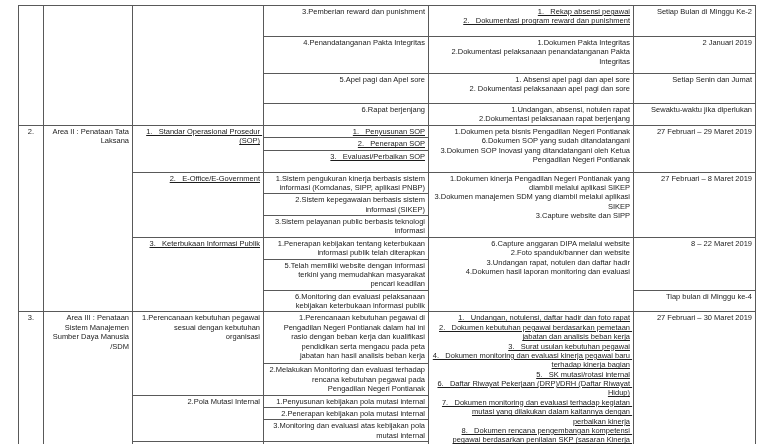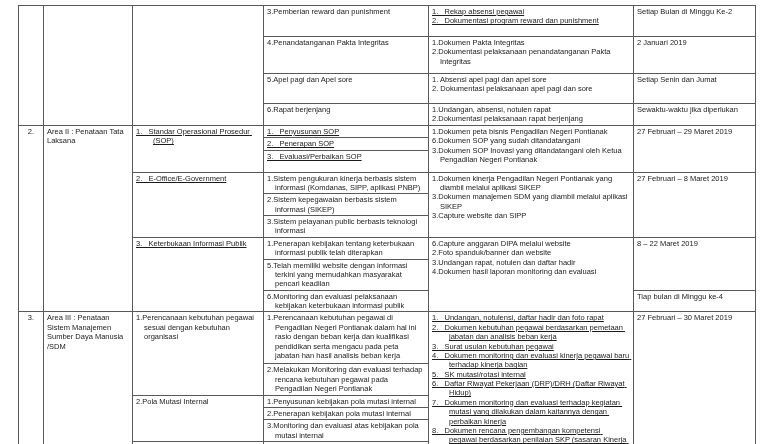--- a/index.html
+++ b/index.html
@@ -17,23 +17,24 @@
     width:737px;
     border-collapse:collapse;
     table-layout:fixed;
   }
   td {
     border:1px solid #595959;
     vertical-align:top;
     padding:1px 3px;
     line-height:1.25;
     overflow:hidden;
+    text-align:right;
   }
   .c-no   { text-align:center; }
-  .c-time { text-align:left; }
+  .c-time { text-align:right; }
   
   .li   { padding-left:8px;  text-indent:-8px; }
   
   .li-g { padding-left:17px; text-indent:-17px; white-space:pre-wrap;text-decoration:underline; }
 </style>
 </head>
 <body>
 
 <div class="page">
 <table class="doc">

